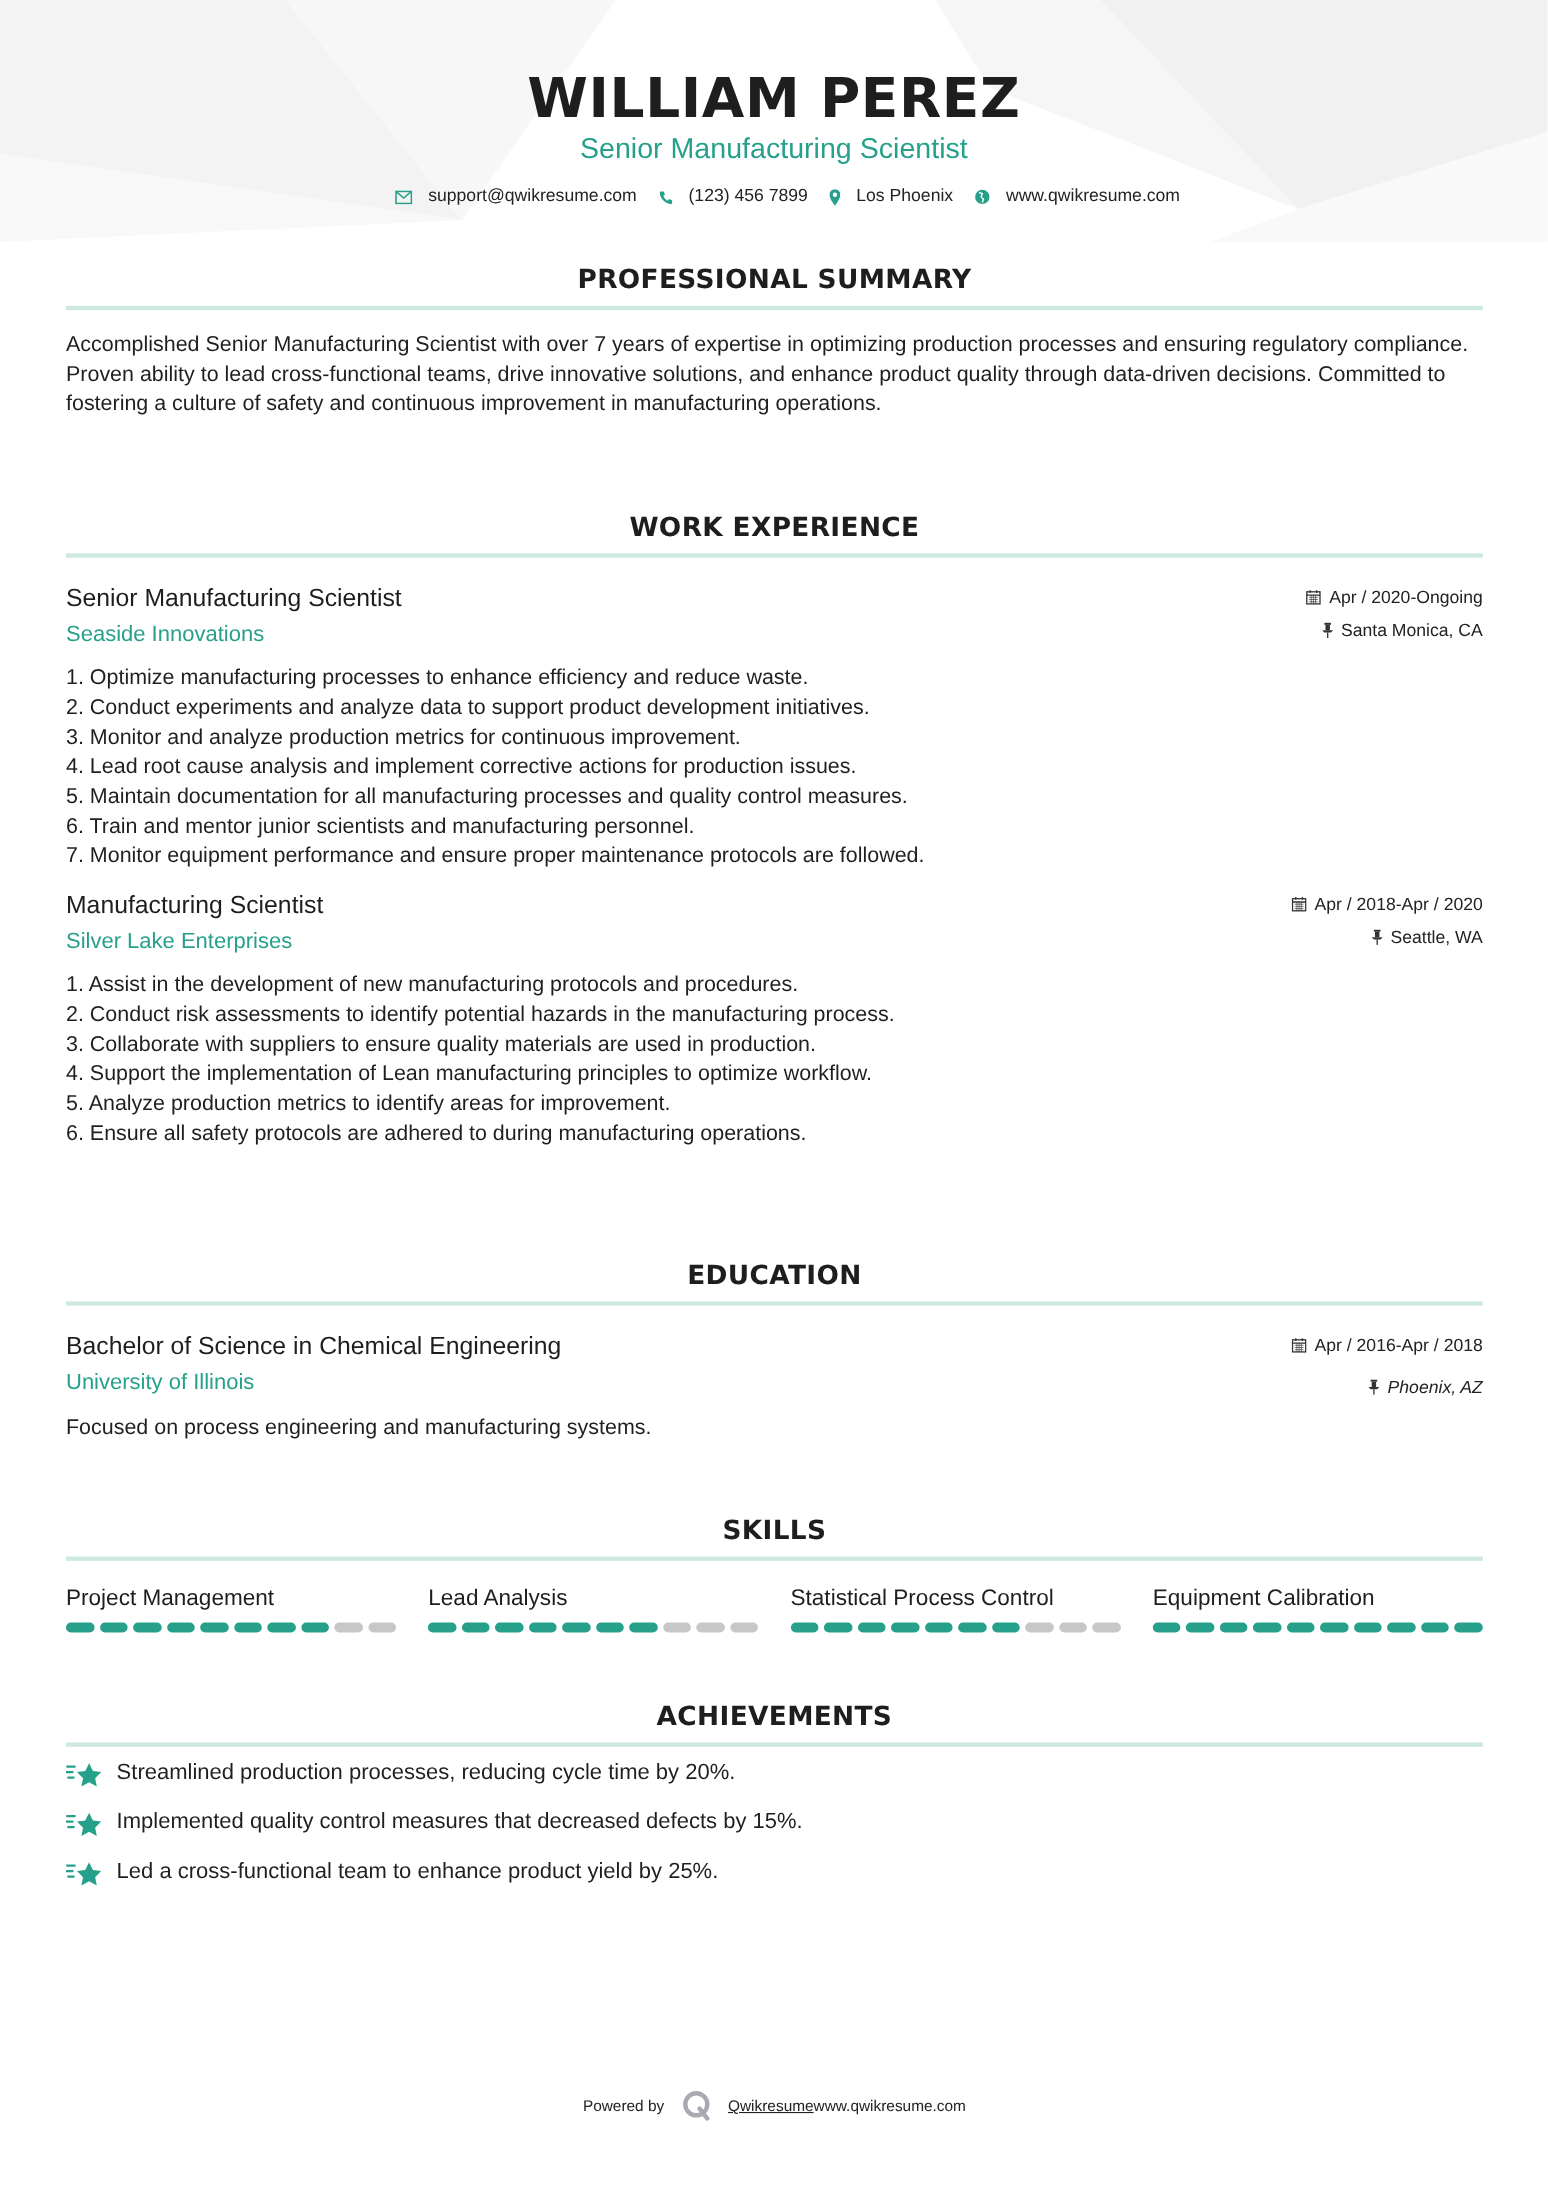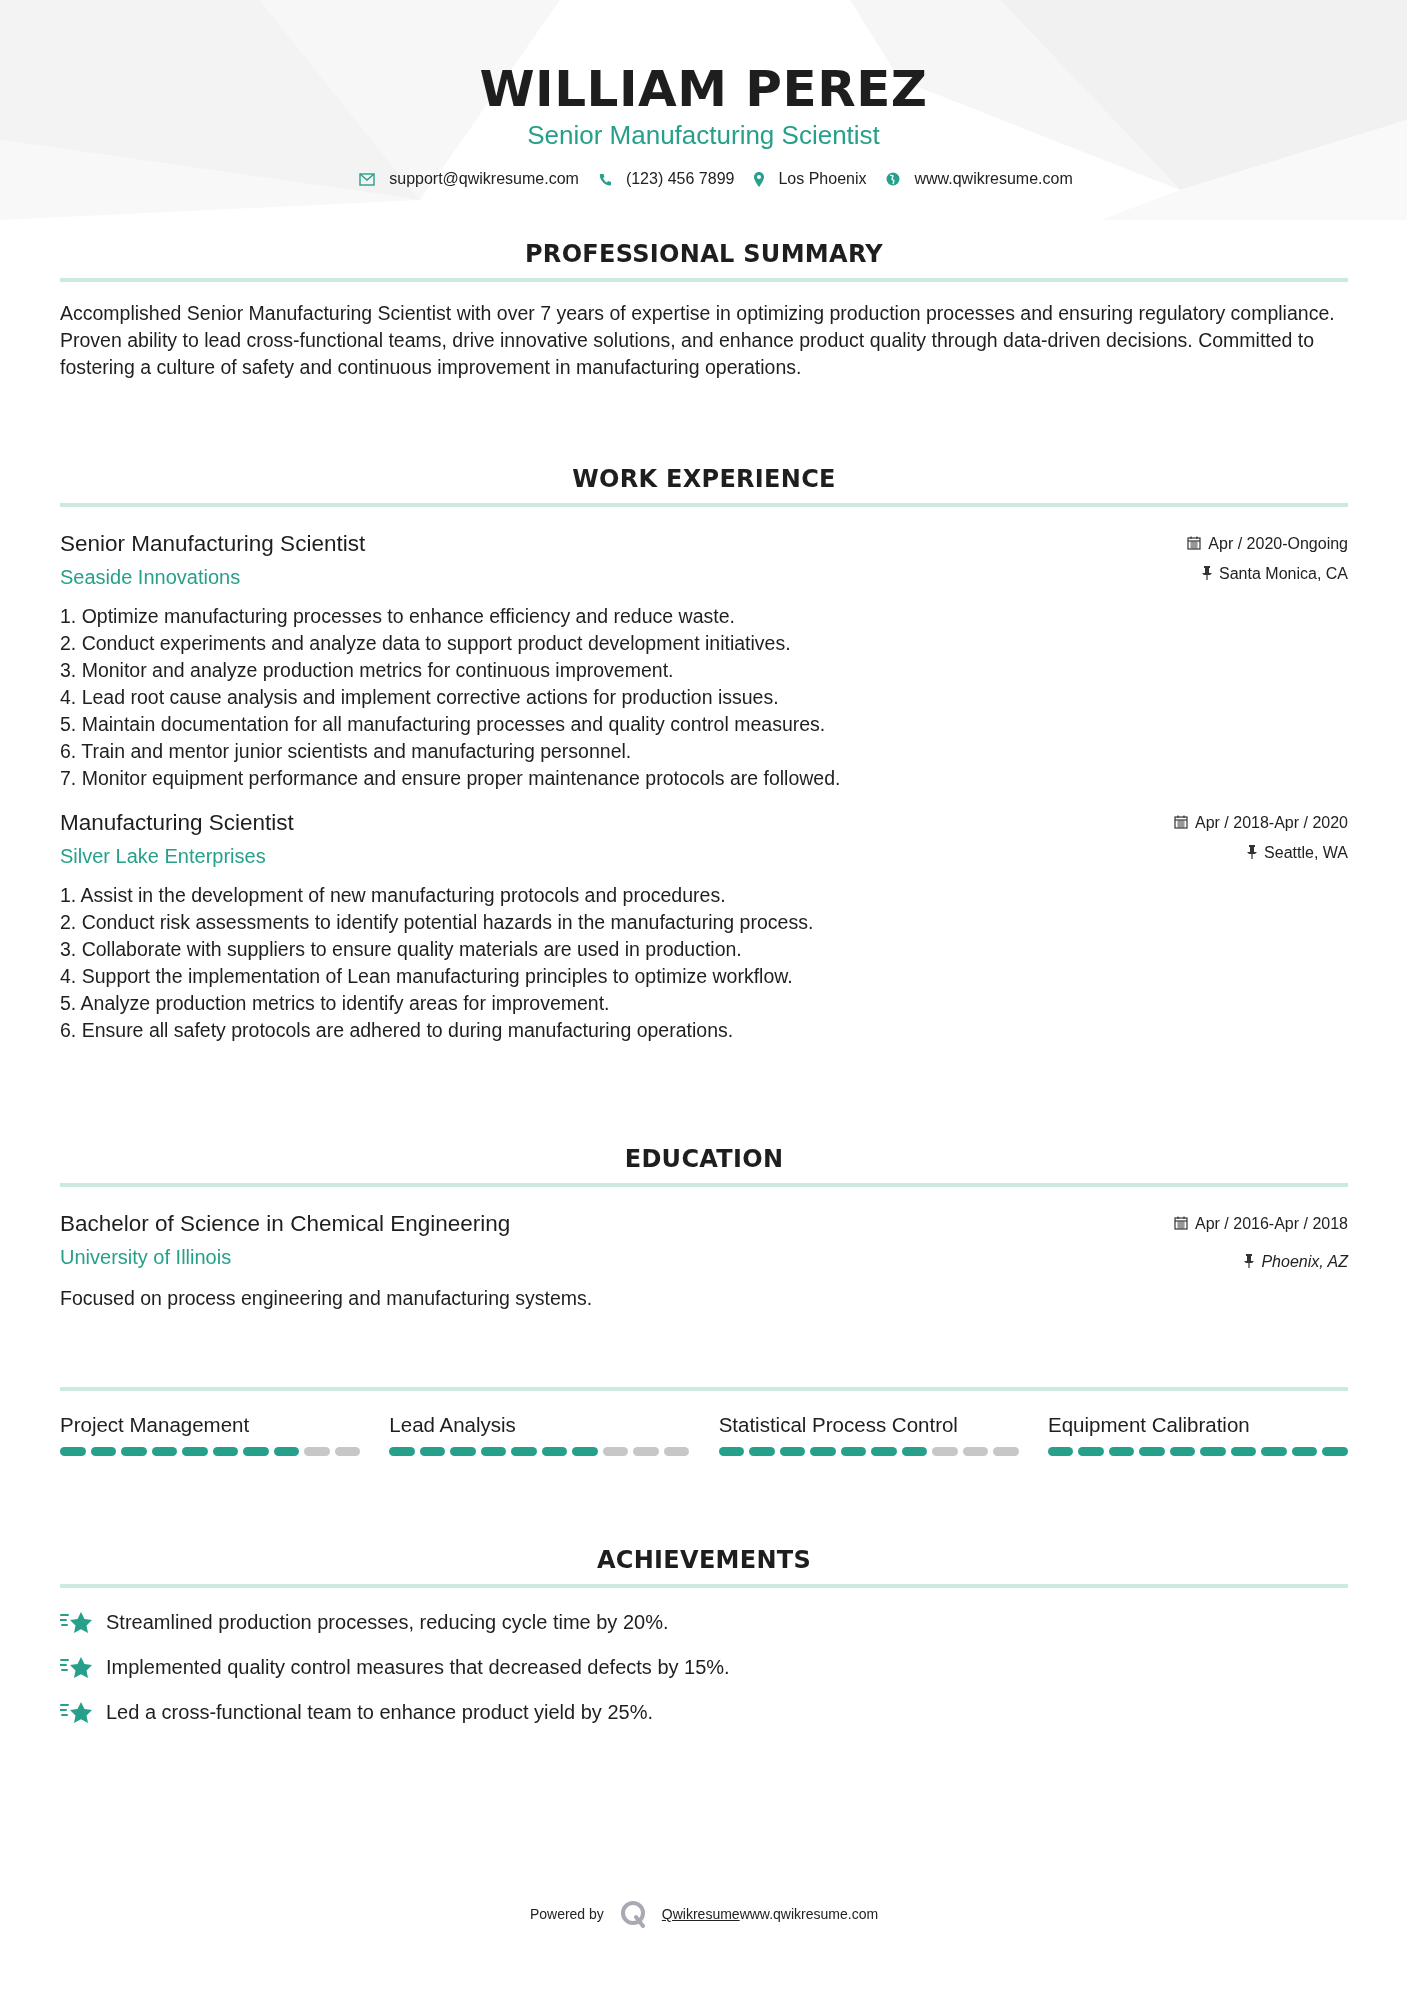--- a/index.html
+++ b/index.html
@@ -30,21 +30,21 @@
   ol.bullets li { font-size: 19.5px; line-height: 27px; color: #1f1f1f; }
   .desc { font-size: 19.5px; line-height: 27px; margin-top: 8px; }
 
   .skills { display: flex; justify-content: space-between; margin-top: 20px; }
   .skill { width: 300px; }
   .skill-name { font-size: 20.5px; line-height: 28px; color: #1e1e1e; }
   .dots { display: flex; gap: 5px; margin-top: 8px; }
   .dot { width: 25.5px; height: 9px; border-radius: 5px; background: #c7c7c7; }
   .dot.on { background: #26a08a; }
 
-  .ach { display: flex; align-items: center; margin-top: 0; height: 45px; }
+  .ach { display: flex; align-items: flex-start; margin-top: 0; height: 45px; }
   .ach .ic { width: 36px; margin-right: 10px; display: inline-flex; }
   .ach-text { font-size: 20px; color: #1f1f1f; }
 
   .footer { position: absolute; left: 60px; right: 59px; top: 1900px; display: flex; justify-content: center; align-items: center; font-size: 14px; color: #222; }
   .footer-left { display: flex; align-items: center; }
   .q-logo { margin: 0 14px 0 16px; display: inline-flex; }
   .footer-link { text-decoration: underline; color: #222; }
 </style>
 </head>
 <body>
@@ -231,20 +231,21 @@
             </span>
             <span>Phoenix, AZ</span>
           </div>
         </div>
       </div>
       <p class="desc">Focused on process engineering and manufacturing systems.</p>
     </div>
   </section>
 
   <section style="position:absolute; top:1377px; left:0; right:0;">
+    <h2 class="section-title">SKILLS</h2>
     <div class="section-rule"></div>
     <div class="skills">
       <div class="skill">
         <div class="skill-name">Project Management</div>
         <div class="dots">
             <span class="dot on"></span>
             <span class="dot on"></span>
             <span class="dot on"></span>
             <span class="dot on"></span>
             <span class="dot on"></span>

